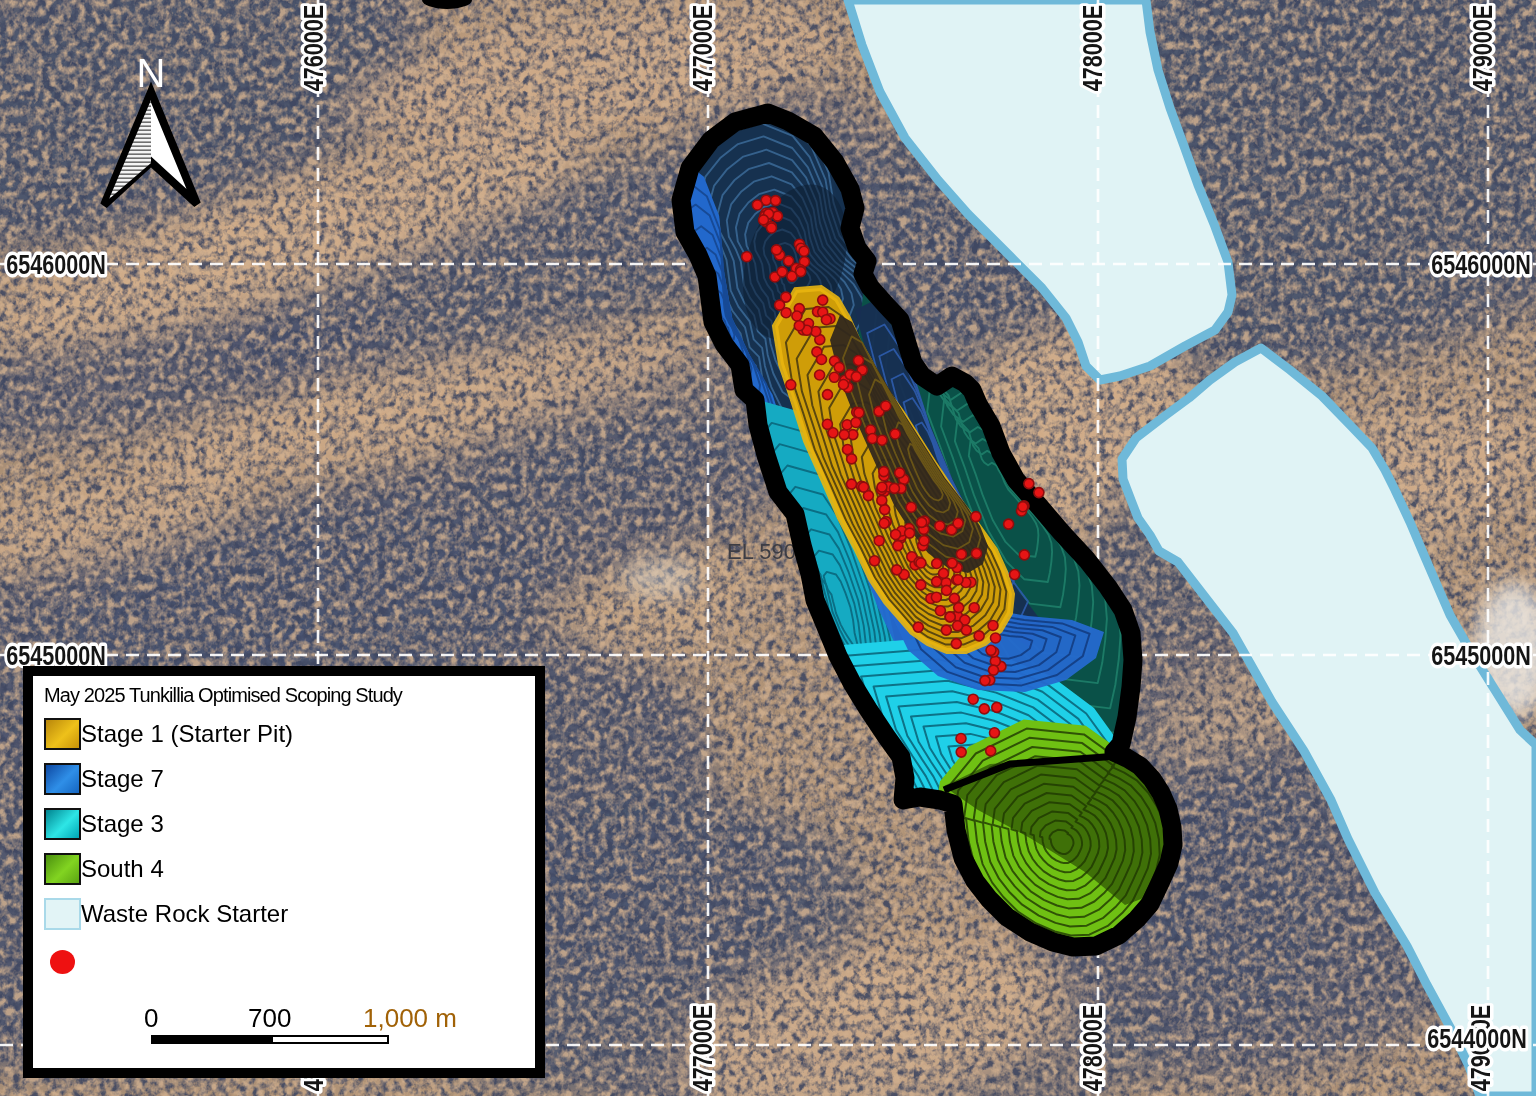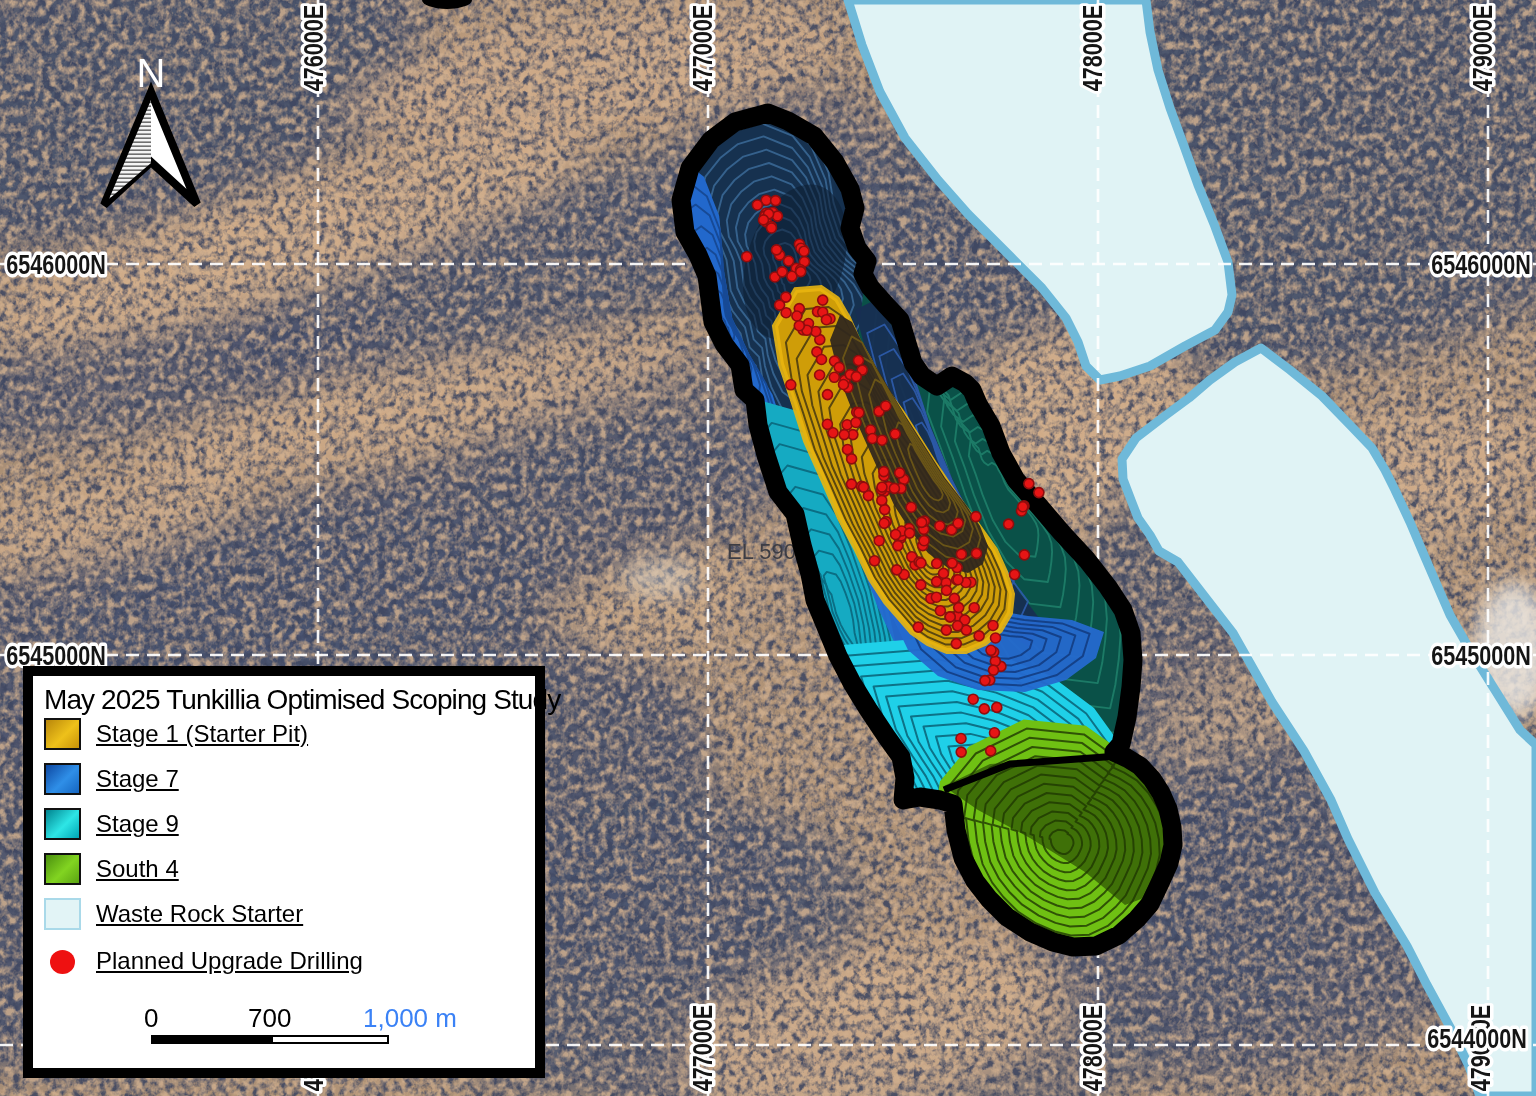--- a/index.html
+++ b/index.html
@@ -1,19 +1,19 @@
 <!DOCTYPE html>
 <html><head>
 <meta charset="utf-8">
 <style>
 html,body{margin:0;padding:0;background:#888;}
 #map{position:relative;width:1536px;height:1096px;overflow:hidden;font-family:"Liberation Sans",sans-serif;}
 #legend{position:absolute;left:23px;top:666px;width:502px;height:392px;background:#fff;border:10px solid #000;}
 .sw{position:absolute;width:33px;height:28px;border:2px solid #111;}
-.lgtxt{position:absolute;left:63px;font-size:24px;color:#000;white-space:nowrap;text-decoration:underline;}
+.lgtxt{position:absolute;left:48px;font-size:24px;color:#000;white-space:nowrap;}
 </style>
 </head>
 <body>
 <div id="map">
 
 <svg width="1536" height="1096" viewBox="0 0 1536 1096" style="position:absolute;left:0;top:0">
 <defs>
 <filter id="blur16">
           <feGaussianBlur stdDeviation="16"></feGaussianBlur>
         </filter>
@@ -438,40 +438,39 @@
 
 <g>
 <path d="M151,92 L104,205 L151,162 L197,204 Z" fill="#ffffff" stroke="#000000" stroke-width="8" stroke-linejoin="miter"></path>
 <path d="M151,100 L109,199 L151,163 Z" fill="url(#hatch)"></path>
 <text x="151" y="87" font-size="40" fill="#ffffff" text-anchor="middle" font-family="Liberation Sans,sans-serif">N</text>
 </g>
 </svg>
 
 <div id="legend">
 
-  <div id="lgtitle" style="position:absolute;left:11px;top:8px;font-size:28px;letter-spacing:-0.9px;color:#000;white-space:nowrap;">May 2025 Tunkillia Optimised Scoping Study</div>
+  <div id="lgtitle" style="position:absolute;left:11px;top:8px;font-size:20px;letter-spacing:-0.9px;color:#000;white-space:nowrap;">May 2025 Tunkillia Optimised Scoping Study</div>
 
   <div class="sw" style="left:11px;top:42px;background:linear-gradient(135deg,#b8860b,#eec11a 55%,#c79208);"></div>
   <div class="lgtxt" style="top:44px;">Stage 1 (Starter Pit)</div>
 
   <div class="sw" style="left:11px;top:87px;background:linear-gradient(135deg,#0d47a1,#2f8fe8 55%,#1565c0);"></div>
   <div class="lgtxt" style="top:89px;">Stage 7</div>
 
   <div class="sw" style="left:11px;top:132px;background:linear-gradient(135deg,#00838f,#2ee6e6 55%,#00a5b5);"></div>
-  <div class="lgtxt" style="top:134px;">Stage 9</div>
+  <div class="lgtxt" style="top:134px;">Stage 3</div>
 
   <div class="sw" style="left:11px;top:177px;background:linear-gradient(135deg,#4a8f0e,#82d421 55%,#5aa312);"></div>
   <div class="lgtxt" style="top:179px;">South 4</div>
 
   <div class="sw" style="left:11px;top:222px;background:#e2f4f6;border-color:#a9d9e9;"></div>
   <div class="lgtxt" style="top:224px;">Waste Rock Starter</div>
 
   <div style="position:absolute;left:17px;top:274px;width:25px;height:24px;border-radius:50%;background:#ee1111;"></div>
-  <div class="lgtxt" style="top:271px;">Planned Upgrade Drilling</div>
 
   <div style="position:absolute;left:111px;top:327px;font-size:26px;color:#000;">0</div>
   <div style="position:absolute;left:215px;top:327px;font-size:26px;color:#000;">700</div>
-  <div style="position:absolute;left:330px;top:327px;font-size:26px;color:#3b82f6;">1,000 m</div>
+  <div style="position:absolute;left:330px;top:327px;font-size:26px;color:#a16207;">1,000 m</div>
 
   <div style="position:absolute;left:118px;top:359px;width:120px;height:9px;background:#000;"></div>
   <div style="position:absolute;left:238px;top:359px;width:114px;height:5px;background:#fff;border:2px solid #000;"></div>
 </div>
 </div>
 
 </body></html>

